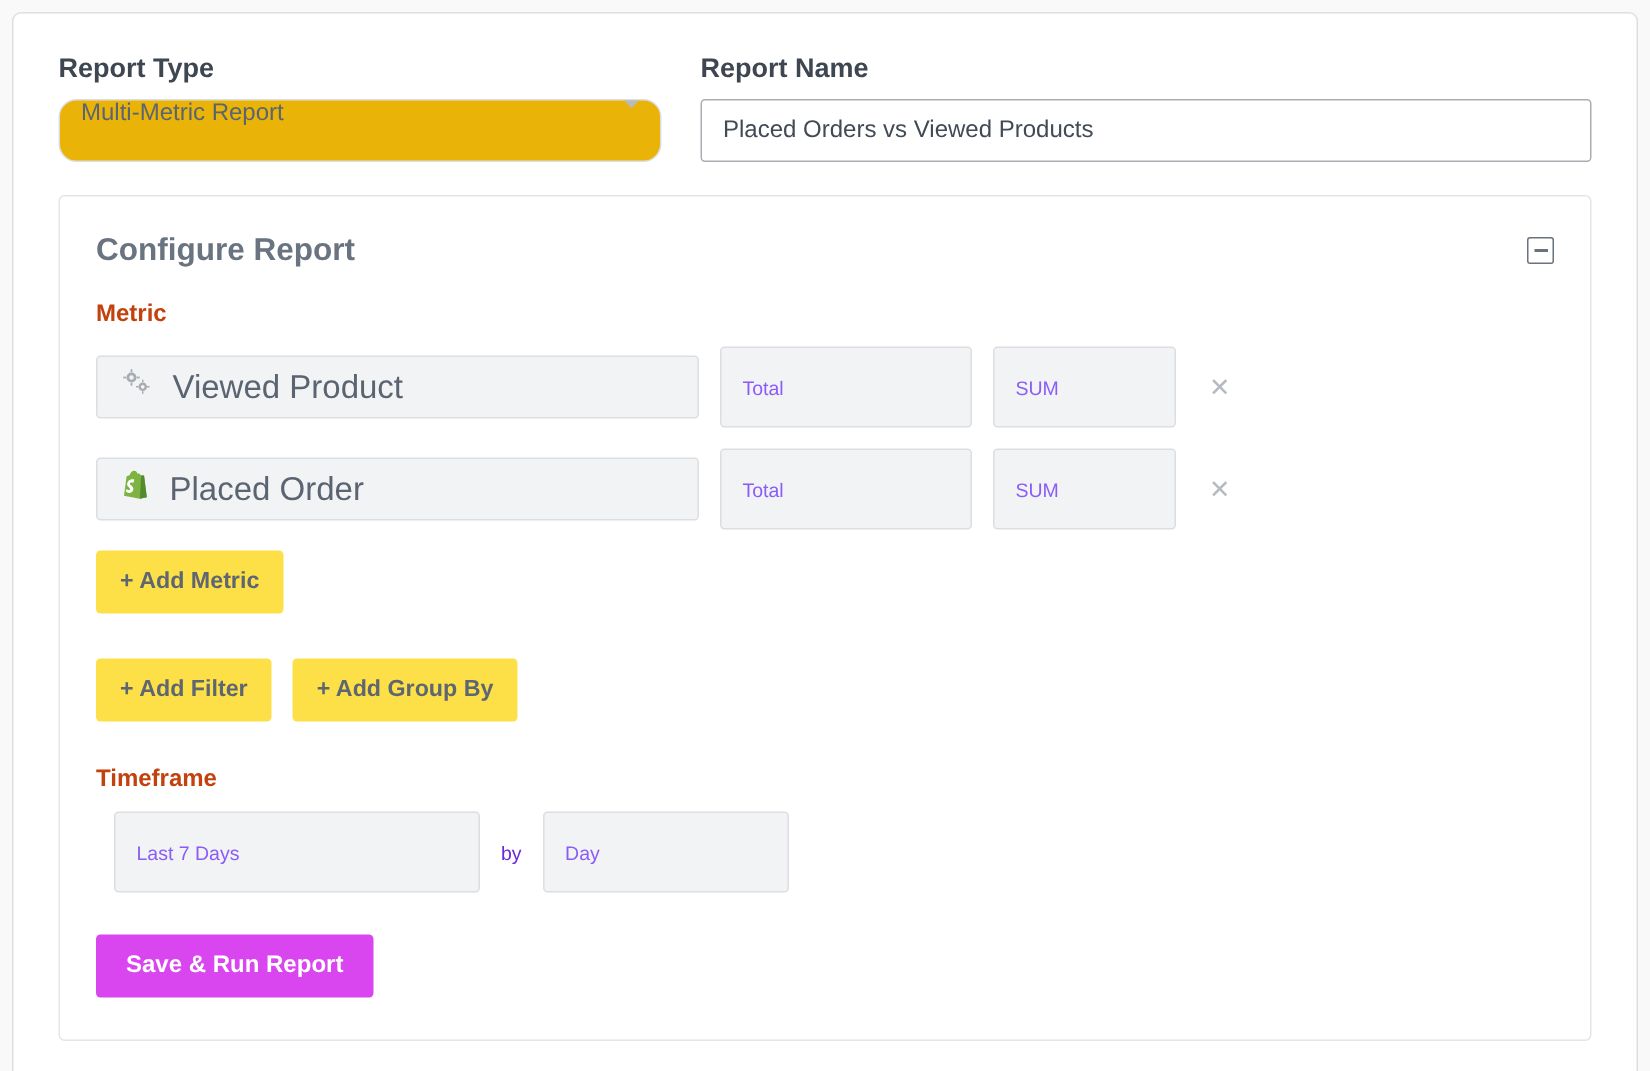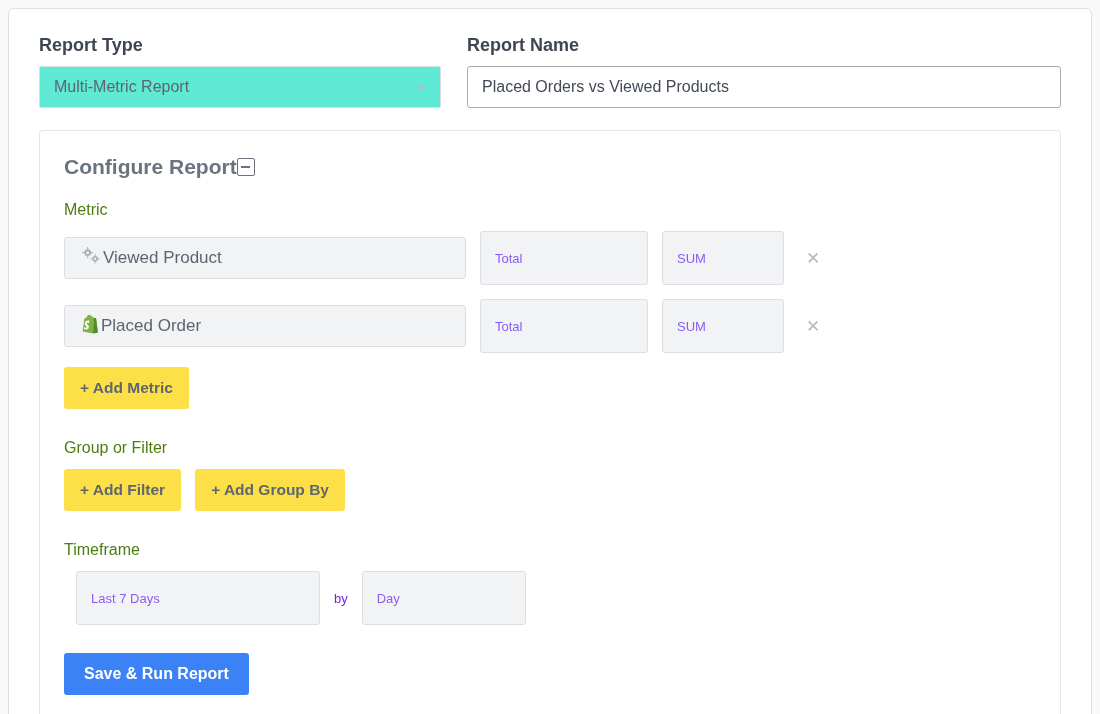--- a/index.html
+++ b/index.html
@@ -27,25 +27,24 @@
     .col-right { flex: 1; }
     .field-label {
       font-size: 18px;
       font-weight: 700;
       color: #3e4651;
       margin-bottom: 10px;
       display: block;
     }
     .dropdown {
       display: flex;
-      align-items: center;
       justify-content: space-between;
-      background: #5eead4;
+      background: #eab308;
       border: 1px solid #dcdee2;
-      border-radius: 2px;
+      border-radius: 12px;
       height: 42px;
       padding: 0 14px;
       cursor: pointer;
       color: #5b6572;
       font-size: 16px;
     }
     .dropdown .caret {
       width: 0; height: 0;
       border-left: 5px solid transparent;
       border-right: 5px solid transparent;
@@ -61,20 +60,21 @@
       color: #424a55;
       background: #fff;
     }
     .configure-panel {
       border: 1px solid #e3e5e8;
       border-radius: 4px;
       padding: 24px 24px 28px;
     }
     .configure-header {
       display: flex;
+      justify-content: space-between;
       align-items: center;
       margin-bottom: 22px;
     }
     .configure-title {
       font-size: 21px;
       font-weight: 600;
       color: #6a7380;
     }
     .collapse-box {
       width: 18px; height: 18px;
@@ -83,43 +83,44 @@
       display: flex; align-items: center; justify-content: center;
       cursor: pointer;
     }
     .collapse-box::after {
       content: "";
       width: 9px; height: 1.6px;
       background: #6a727d;
     }
     .section-label {
       font-size: 16px;
-      font-weight: 400;
-      color: #4d7c0f;
+      font-weight: 700;
+      color: #c2410c;
       margin-bottom: 12px;
       margin-top: 6px;
     }
     .metric-row {
       display: flex;
       align-items: center;
       gap: 14px;
       margin-bottom: 14px;
     }
     .metric-select {
       width: 402px;
       height: 42px;
       background: #f2f3f4;
       border: 1px solid #dcdee2;
       border-radius: 3px;
       display: flex;
       align-items: center;
       padding: 0 14px;
+      gap: 12px;
       cursor: pointer;
       color: #5b6572;
-      font-size: 17px;
+      font-size: 22px;
     }
     .metric-select .label { flex: 1; }
     .select-small {
       height: 54px;
       background: #f2f3f4;
       border: 1px solid #dcdee2;
       border-radius: 3px;
       display: flex;
       align-items: center;
       justify-content: space-between;
@@ -162,21 +163,21 @@
       padding-left: 12px;
     }
     .w-timeframe { width: 244px; }
     .w-by { width: 164px; }
     .by-label { color: #6d28d9; font-size: 13px; }
     .btn-primary {
       display: inline-flex;
       align-items: center;
       height: 42px;
       padding: 0 20px;
-      background: #3b82f6;
+      background: #d946ef;
       border: none;
       border-radius: 3px;
       color: #fff;
       font-size: 16px;
       font-weight: 700;
       cursor: pointer;
     }
     .icon-gear svg { width: 24px; height: 20px; }
     .icon-shopify svg { width: 22px; height: 22px; }
   </style>
@@ -260,21 +261,20 @@
         <span>SUM</span>
         <span class="caret"></span>
       </div>
       <span class="remove-x">✕</span>
     </div>
 
     <div class="btn-row" style="margin-bottom: 30px;">
       <button class="btn-secondary">+ Add Metric</button>
     </div>
 
-    <div class="section-label">Group or Filter</div>
 
     <div class="btn-row" style="margin-bottom: 30px;">
       <button class="btn-secondary">+ Add Filter</button>
       <button class="btn-secondary">+ Add Group By</button>
     </div>
 
     <div class="section-label">Timeframe</div>
 
     <div class="timeframe-row">
       <div class="select-small w-timeframe">

